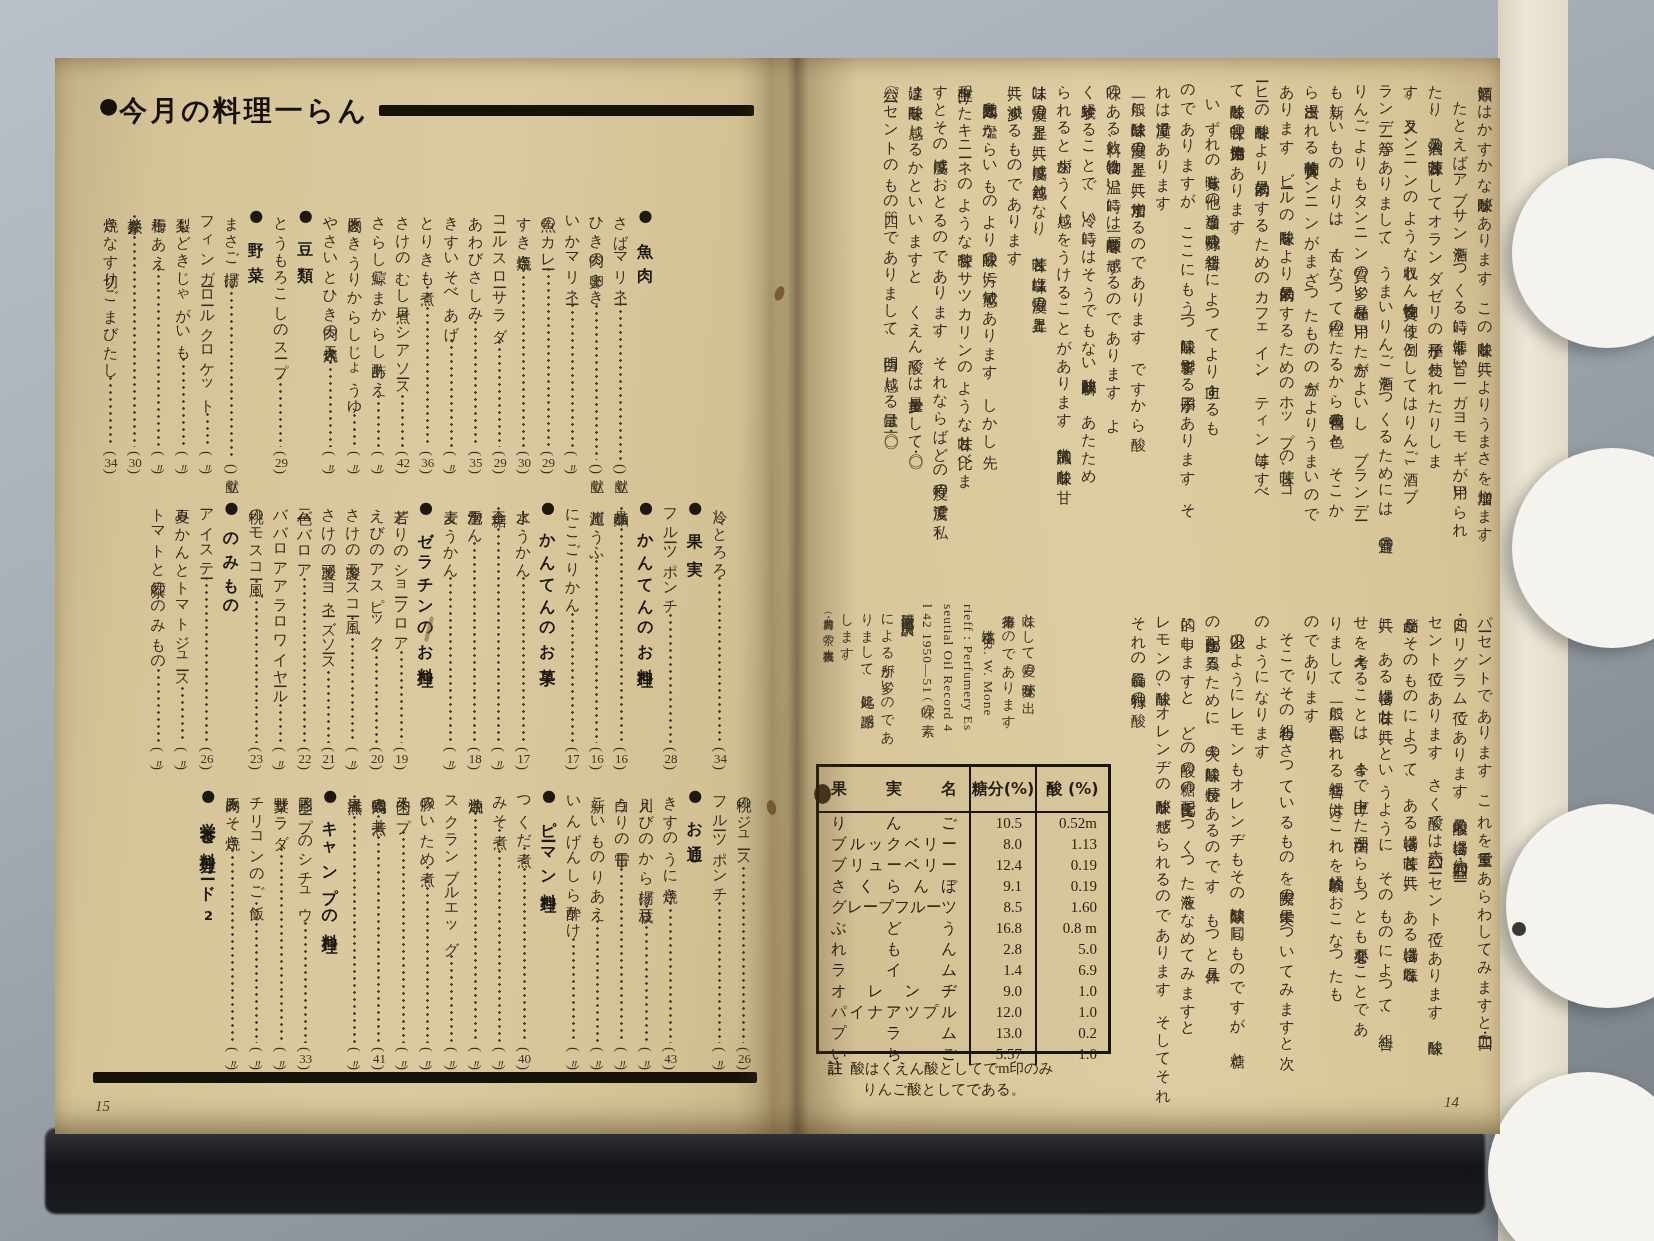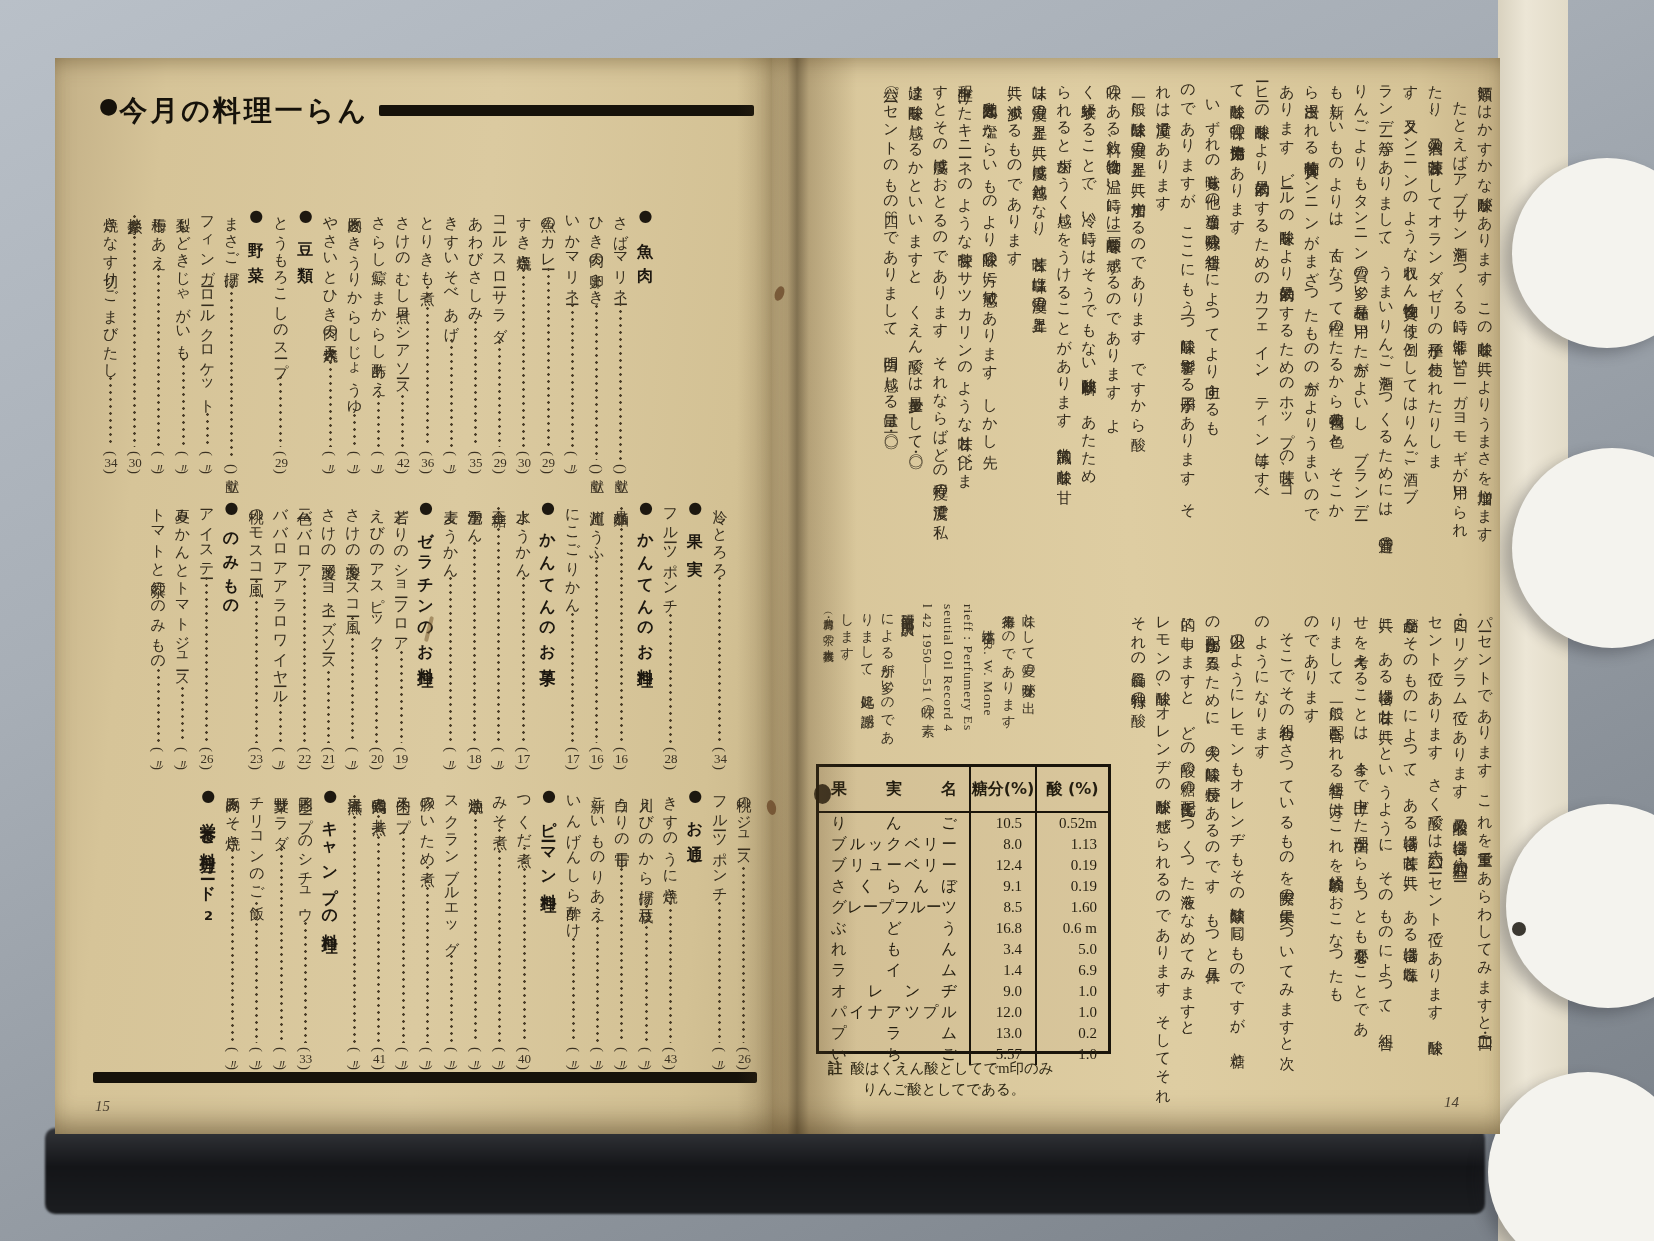--- a/index.html
+++ b/index.html
@@ -569,29 +569,29 @@
             <div class="fcell fnum">8.5</div>
             <div class="fcell fnum2">1.60</div>
           </div>
           <div class="frow">
             <div class="fcell fname">
               <span>ぶ</span>
               <span>ど</span>
               <span>う</span>
             </div>
             <div class="fcell fnum">16.8</div>
-            <div class="fcell fnum2">0.6 m</div>
+            <div class="fcell fnum2">0.8 m</div>
           </div>
           <div class="frow">
             <div class="fcell fname">
               <span>れ</span>
               <span>も</span>
               <span>ん</span>
             </div>
-            <div class="fcell fnum">3.4</div>
+            <div class="fcell fnum">2.8</div>
             <div class="fcell fnum2">5.0</div>
           </div>
           <div class="frow">
             <div class="fcell fname">
               <span>ラ</span>
               <span>イ</span>
               <span>ム</span>
             </div>
             <div class="fcell fnum">1.4</div>
             <div class="fcell fnum2">6.9</div>

